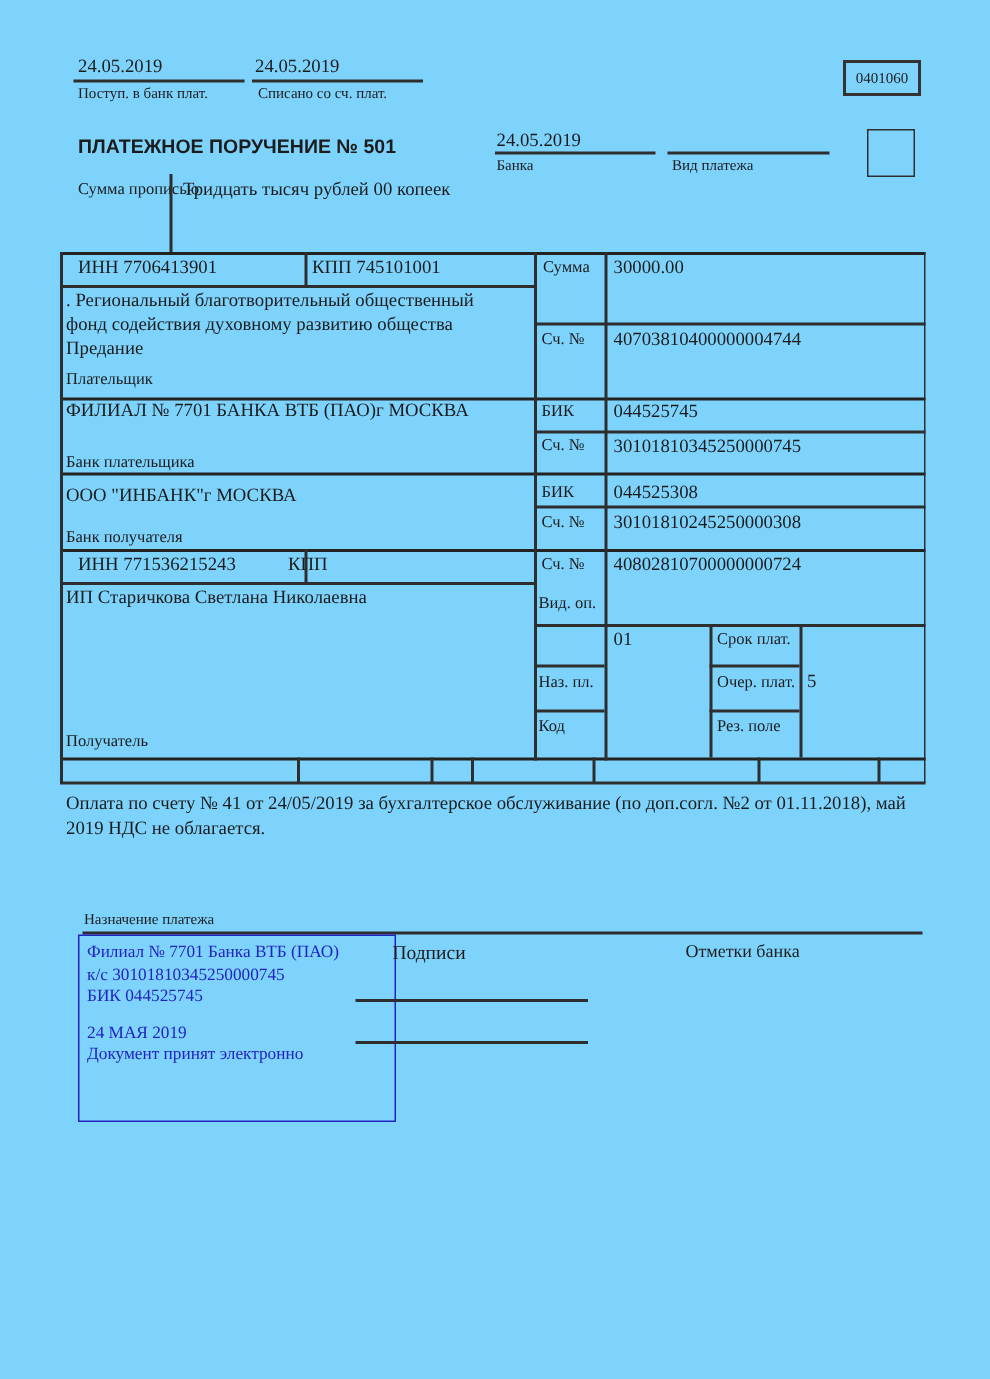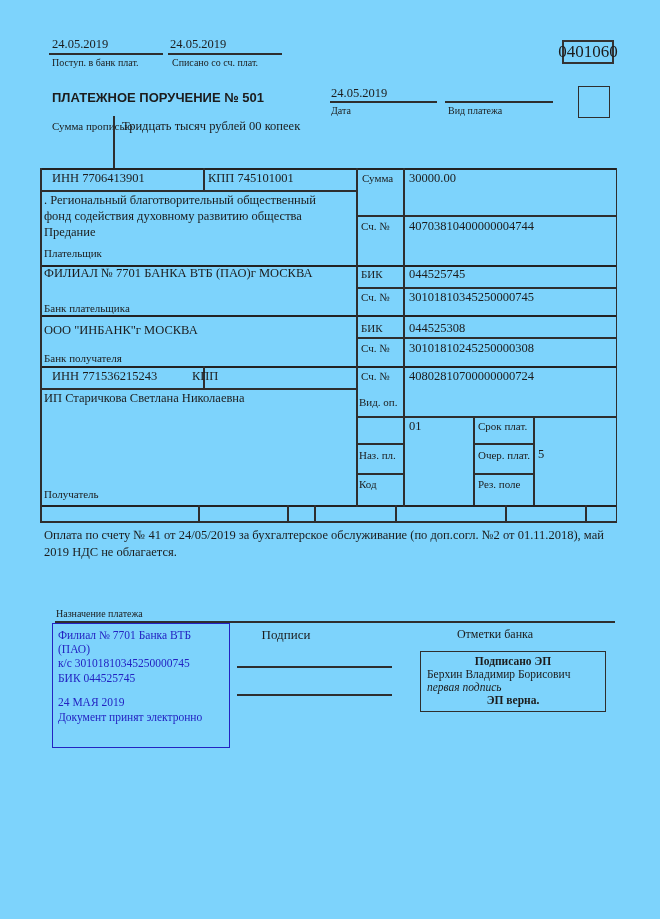--- a/index.html
+++ b/index.html
@@ -8,21 +8,21 @@
   .abs{position:absolute;}
   .t{font-size:12.5px;line-height:15px;white-space:nowrap;}
   .wrap{white-space:normal;}
   .sm{font-size:10px;line-height:11px;white-space:nowrap;}
   .lbl{font-size:11px;line-height:13px;white-space:nowrap;}
   .hline{position:absolute;background:#2e2e2e;height:1.5px;}
   .hline2{position:absolute;background:#222;height:2px;}
   .vline{position:absolute;background:#2e2e2e;width:1.5px;}
   .title{font-family:"Liberation Sans",sans-serif;font-weight:bold;font-size:13px;white-space:nowrap;}
   .codebox{position:absolute;border:2px solid #333;display:flex;align-items:center;justify-content:center;
-           font-size:17px;}
+           font-size:10px;}
   .box{position:absolute;border:1.5px solid #2e2e2e;}
   .bluebox{position:absolute;border:1.5px solid #2323c2;color:#2323c2;font-size:11.5px;line-height:13.5px;
            padding:5px 4px 4px 5px;box-sizing:border-box;}
   .bluebox div{margin:0 0 1px 0;}
   .stamp{position:absolute;border:1.5px solid #2e2e2e;font-size:11.5px;line-height:13px;box-sizing:border-box;
          padding:3px 6px;}
   .b{font-weight:bold;}
   .i{font-style:italic;}
   .ctr{text-align:center;}
 </style>
@@ -39,21 +39,21 @@
   <div class="hline" style="left:168px;top:53px;width:114px;"></div>
   <div class="abs sm" style="left:172px;top:57px;">Списано со сч. плат.</div>
 
   <div class="codebox" style="left:562px;top:40px;width:48px;height:20px;">
     <span>0401060</span>
   </div>
 
   <div class="abs title" style="left:52px;top:90px;">ПЛАТЕЖНОЕ ПОРУЧЕНИЕ № 501</div>
   <div class="abs t" style="left:331px;top:86px;">24.05.2019</div>
   <div class="hline" style="left:330px;top:101px;width:107px;"></div>
-  <div class="abs sm" style="left:331px;top:105px;">Дата</div>
+  <div class="abs sm" style="left:331px;top:105px;">Банка</div>
   <div class="hline" style="left:445px;top:101px;width:108px;"></div>
   <div class="abs sm" style="left:448px;top:105px;">Вид платежа</div>
   <div class="box" style="left:578px;top:86px;width:30px;height:30px;"></div>
 
   <div class="abs lbl wrap" style="left:52px;top:120px;width:58px;">Сумма прописью</div>
   <div class="vline" style="left:113px;top:116px;height:52px;"></div>
   <div class="abs t" style="left:122px;top:119px;">Тридцать тысяч рублей 00 копеек</div>
 
   <div class="hline2" style="left:40px;top:168px;width:577px;"></div>
   <div class="hline" style="left:40px;top:190px;width:316px;"></div>
@@ -127,34 +127,28 @@
   <div class="vline" style="left:314px;top:505px;height:17px;"></div>
   <div class="vline" style="left:395px;top:505px;height:17px;"></div>
   <div class="vline" style="left:505px;top:505px;height:17px;"></div>
   <div class="vline" style="left:585px;top:505px;height:17px;"></div>
   <div class="vline" style="left:615.5px;top:505px;height:17px;"></div>
 
   <div class="abs t wrap" style="left:44px;top:527px;width:572px;line-height:17px;">Оплата по счету № 41 от 24/05/2019 за бухгалтерское обслуживание (по доп.согл. №2 от 01.11.2018), май 2019 НДС не облагается.</div>
   <div class="abs sm" style="left:56px;top:608px;">Назначение платежа</div>
   <div class="hline" style="left:55px;top:621px;width:560px;"></div>
 
-  <div class="bluebox" style="left:52px;top:623px;width:178px;height:125px;">
+  <div class="bluebox" style="left:52px;top:623px;width:212px;height:125px;">
     <div>Филиал № 7701 Банка ВТБ (ПАО)</div>
     <div>к/с 30101810345250000745</div>
     <div>БИК 044525745</div>
     <div style="margin-top:11px;">24 МАЯ 2019</div>
     <div>Документ принят электронно</div>
   </div>
 
   <div class="abs ctr" style="left:236px;top:627px;width:100px;font-size:13px;">Подписи</div>
   <div class="abs ctr" style="left:430px;top:627px;width:130px;font-size:12px;">Отметки банка</div>
 
   <div class="hline" style="left:237px;top:666px;width:155px;"></div>
   <div class="hline" style="left:237px;top:694px;width:155px;"></div>
 
-  <div class="stamp" style="left:420px;top:651px;width:186px;height:61px;">
-    <div class="b ctr">Подписано ЭП</div>
-    <div>Берхин Владимир Борисович</div>
-    <div class="i">первая подпись</div>
-    <div class="b ctr">ЭП верна.</div>
-  </div>
 
 </div>
 
 </body></html>

